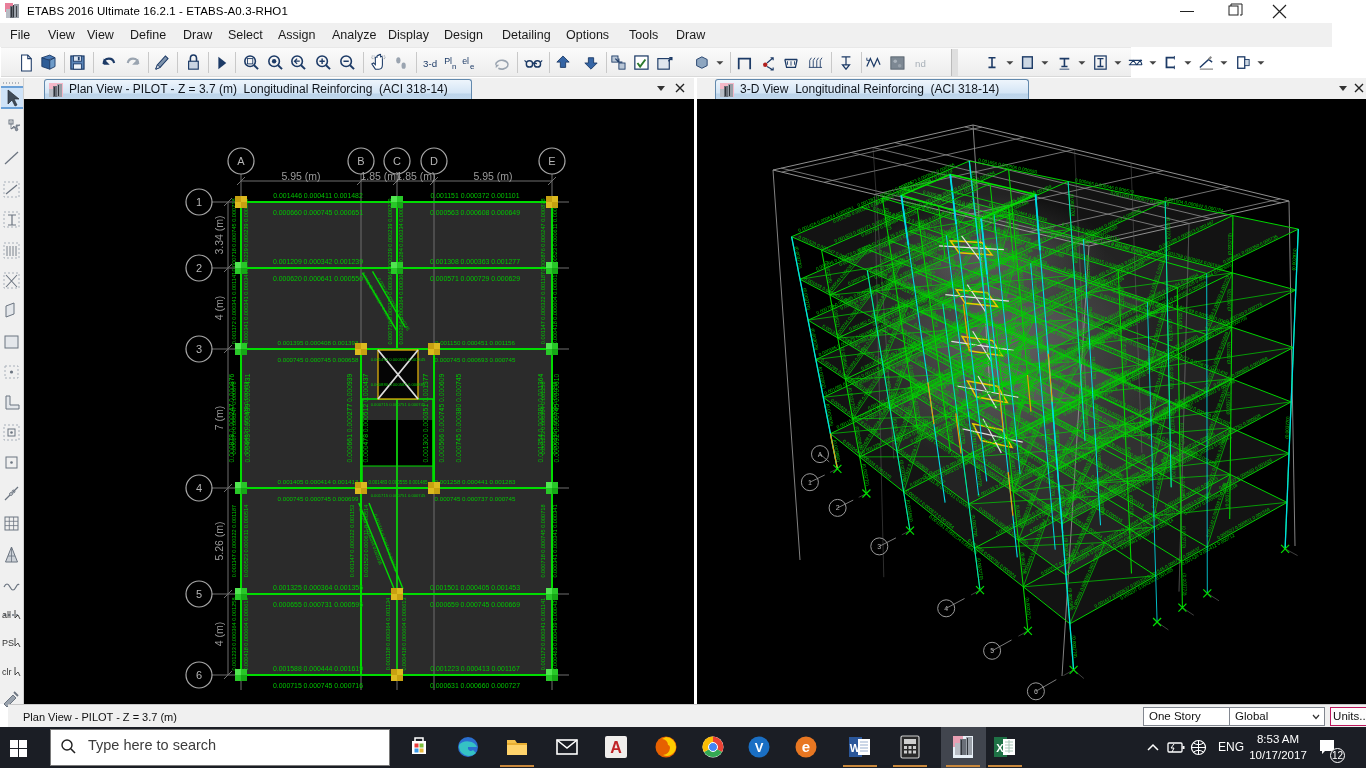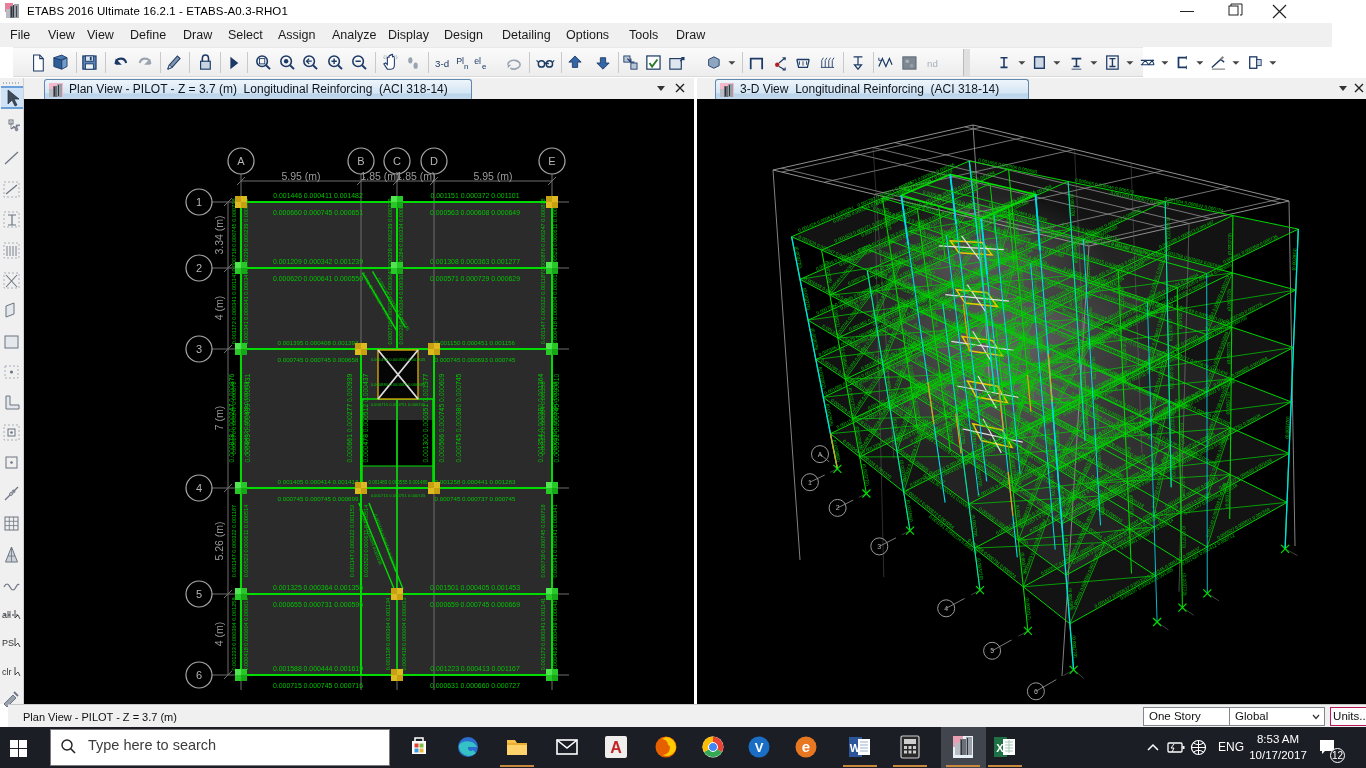--- a/index.html
+++ b/index.html
@@ -4,21 +4,21 @@
 *{margin:0;padding:0;box-sizing:border-box}
 html,body{width:1366px;height:768px;overflow:hidden;background:#000;
   font-family:"Liberation Sans",sans-serif;-webkit-font-smoothing:antialiased}
 .stage{position:absolute;left:0;top:0;width:1366px;height:768px;background:#fff}
 .titlebar{position:absolute;left:0;top:0;width:1302px;height:23px;background:#ffffff}
 .appicon{position:absolute;left:5px;top:3px}
 .titletext{position:absolute;left:27px;top:5px;font-size:11.5px;color:#000;letter-spacing:0.1px}
 .caption{position:absolute;right:0;top:0}
 .menubar{position:absolute;left:0;top:23px;width:1332px;height:24px;background:#f0f0f0}
 .mi{position:absolute;top:5px;font-size:12.5px;color:#1a1a1a}
-.toolbar{position:absolute;left:13px;top:47px;width:1130px;height:30px;
+.toolbar{position:absolute;left:1px;top:47px;width:1130px;height:30px;
   background:linear-gradient(#fbfbfb,#ededed);border-bottom:1px solid #d9d9d9;border-top:1px solid #e8e8e8}
 .tbi{position:absolute;top:3px;transform:scale(0.88)}
 .tsep{position:absolute;top:4px;width:1px;height:21px;background:#c9c9c9}
 .tsep2{position:absolute;top:1px;width:7px;height:27px;background:#dfdfdf;border-left:1px solid #bbb}
 .leftrail{position:absolute;left:0;top:78px;width:24px;height:626px;background:#f0f0f0;border-right:1px solid #d0d0d0}
 .railsel{position:absolute;left:1px;top:8px;width:22px;height:23px;background:#cfe3f8;border-top:2px solid #6ba1d8;border-bottom:2px solid #6ba1d8}
 .rli{position:absolute;left:1px}
 .win{position:absolute;top:78px;height:626px}
 .tabbar{position:absolute;left:0;top:0;right:0;height:21px;background:#f0f0f0}
 .tab{position:absolute;top:1px;height:28px;background:linear-gradient(#eef5fc,#d4e5f5 48%,#bcd4ea 52%,#cadef1);

